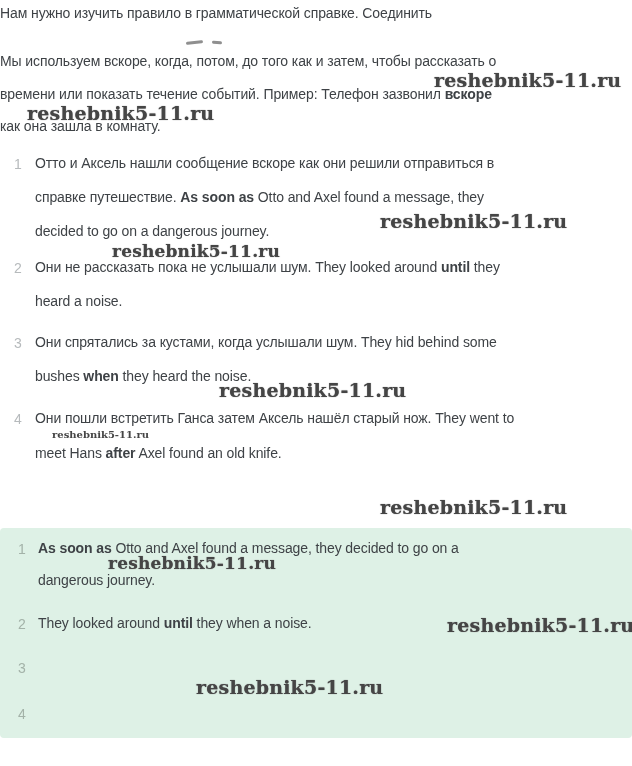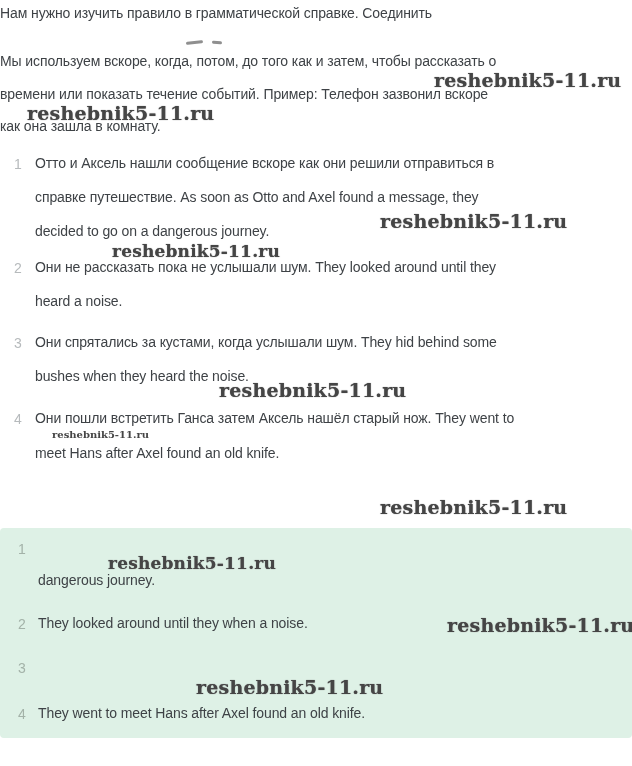--- a/index.html
+++ b/index.html
@@ -14,21 +14,21 @@
   .line{
     position:absolute;
     left:0;
     font-size:14px;
     white-space:pre;
     letter-spacing:-0.1px;
     color:#3e4246;
   }
   .indent{left:35px;}
   .aindent{left:38px;}
-  .b{font-weight:400;}
+  .b{font-weight:700;}
   .num{
     position:absolute;
     font-size:14px;
     color:#b6babc;
     white-space:pre;
   }
   .anum{color:#a3b2a8;}
   .wm{
     position:absolute;
     font-family:"DejaVu Serif","Liberation Serif",serif;
@@ -91,26 +91,26 @@
   <div class="num" style="left:14px;top:411px">4</div>
   <div class="line indent" style="top:410px"><span>Они пошли встретить Ганса затем Аксель нашёл старый нож. They went to</span><span class="b"></span><span></span></div>
   <div class="wm wm-sm" style="left:52px;top:429px">reshebnik5-11.ru</div>
   <div class="line indent" style="top:445px"><span>meet Hans </span><span class="b">after</span><span> Axel found an old knife.</span></div>
 
   <div class="wm" style="left:380px;top:496px">reshebnik5-11.ru</div>
 
   <div class="answer-box"></div>
 
   <div class="num anum" style="left:18px;top:541px">1</div>
+  <div class="line aindent" style="top:540px"><span></span><span class="b">As soon as</span><span> Otto and Axel found a message, they decided to go on a</span></div>
   <div class="wm wm-md" style="left:108px;top:553px">reshebnik5-11.ru</div>
   <div class="line aindent" style="top:572px"><span>dangerous journey.</span><span class="b"></span><span></span></div>
 
   <div class="num anum" style="left:18px;top:616px">2</div>
   <div class="line aindent" style="top:615px"><span>They looked around </span><span class="b">until</span><span> they when a noise.</span></div>
   <div class="wm" style="left:447px;top:614px">reshebnik5-11.ru</div>
 
   <div class="num anum" style="left:18px;top:660px">3</div>
   <div class="wm" style="left:196px;top:676px">reshebnik5-11.ru</div>
 
   <div class="num anum" style="left:18px;top:706px">4</div>
-  <div class="line aindent" style="top:705px"><span>They went to meet Hans </span><span class="b">after</span><span> Axel found an old knife.</span></div>
 
 </div>
 
 </body></html>

